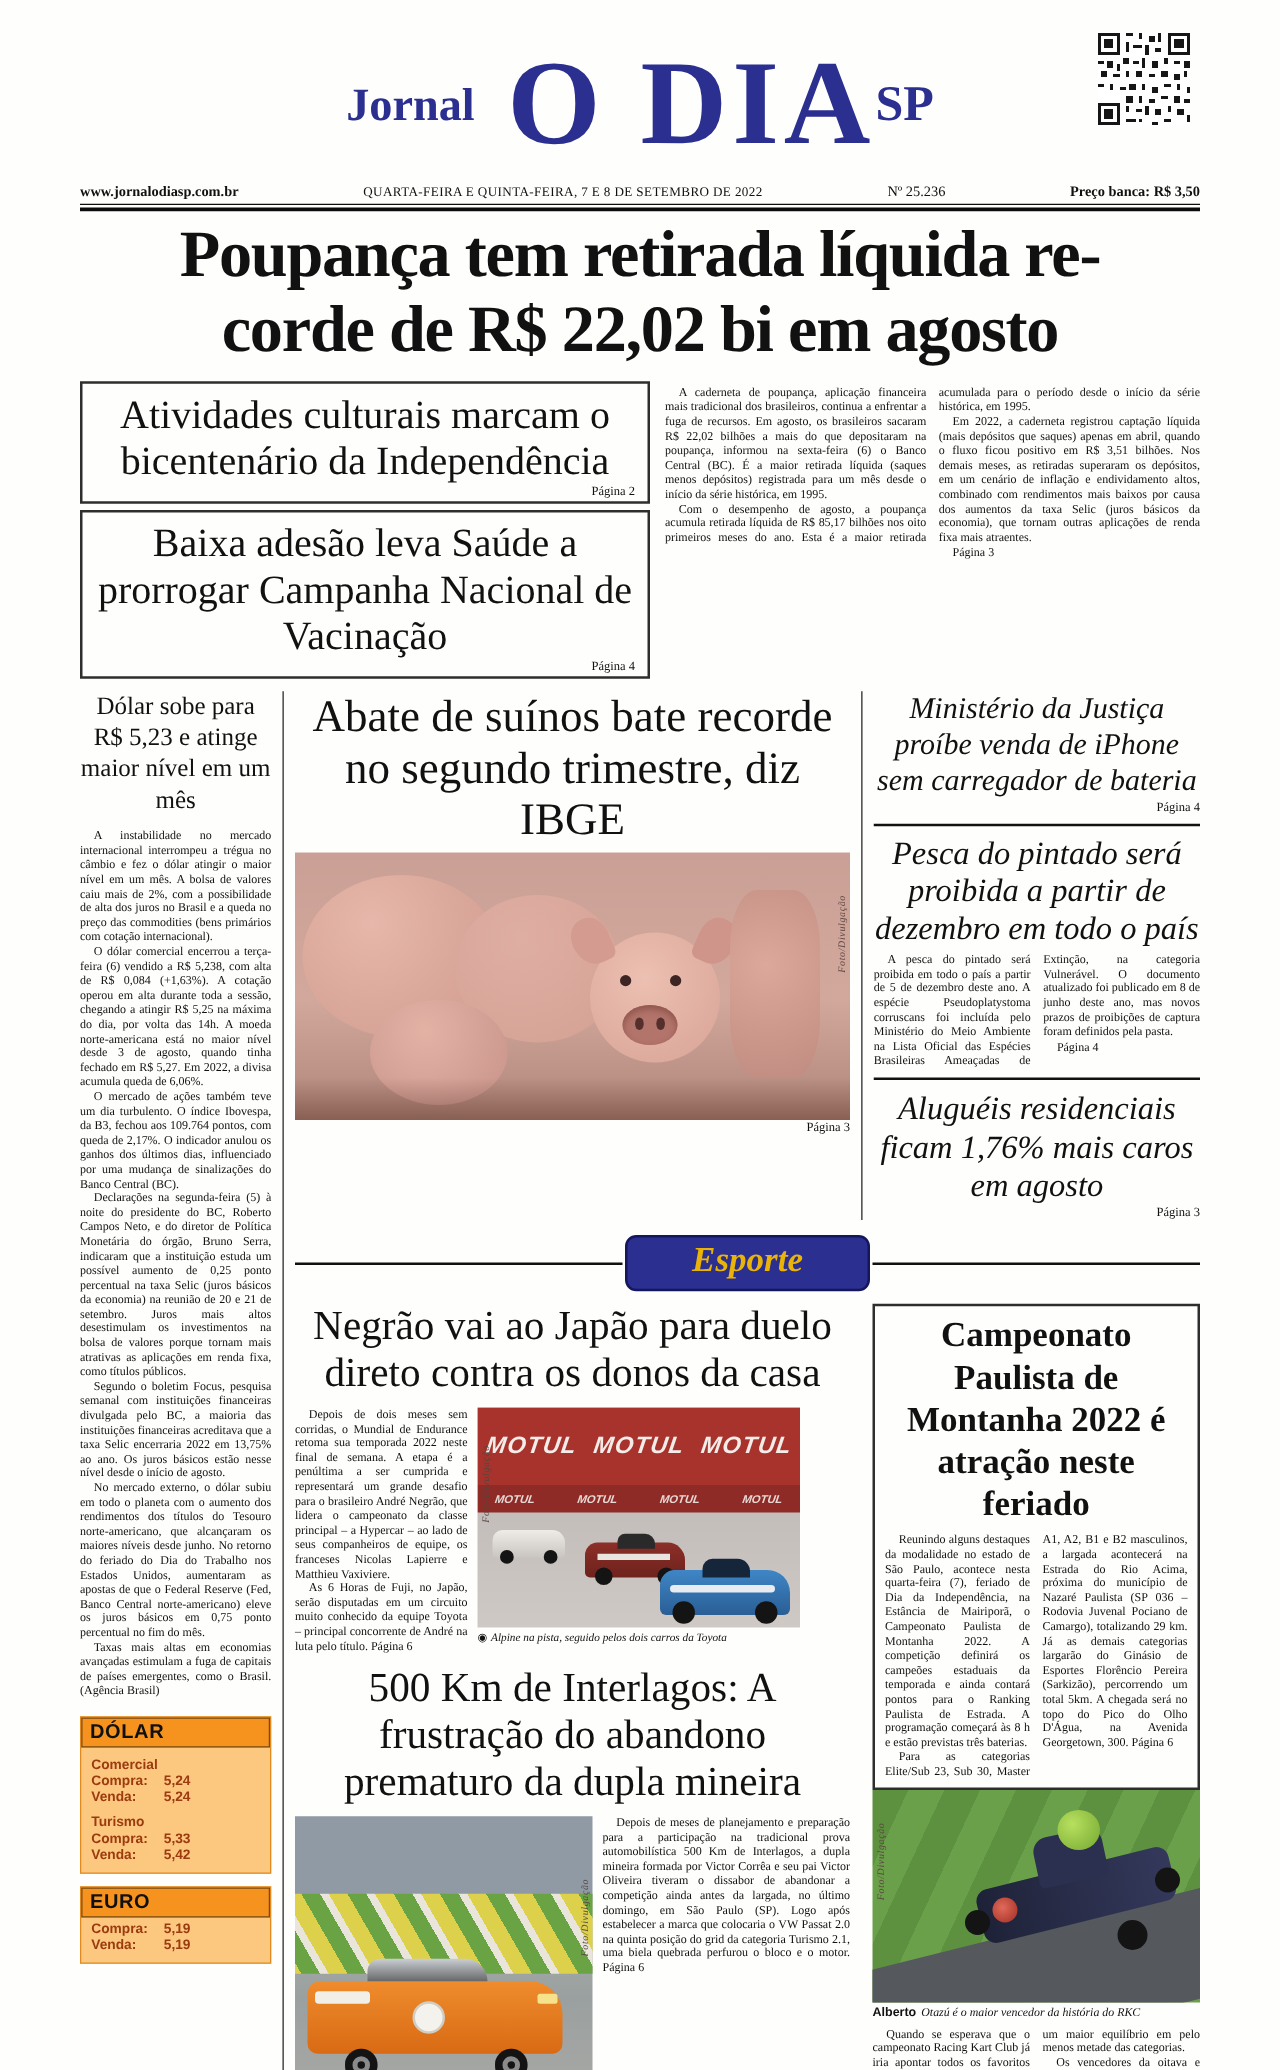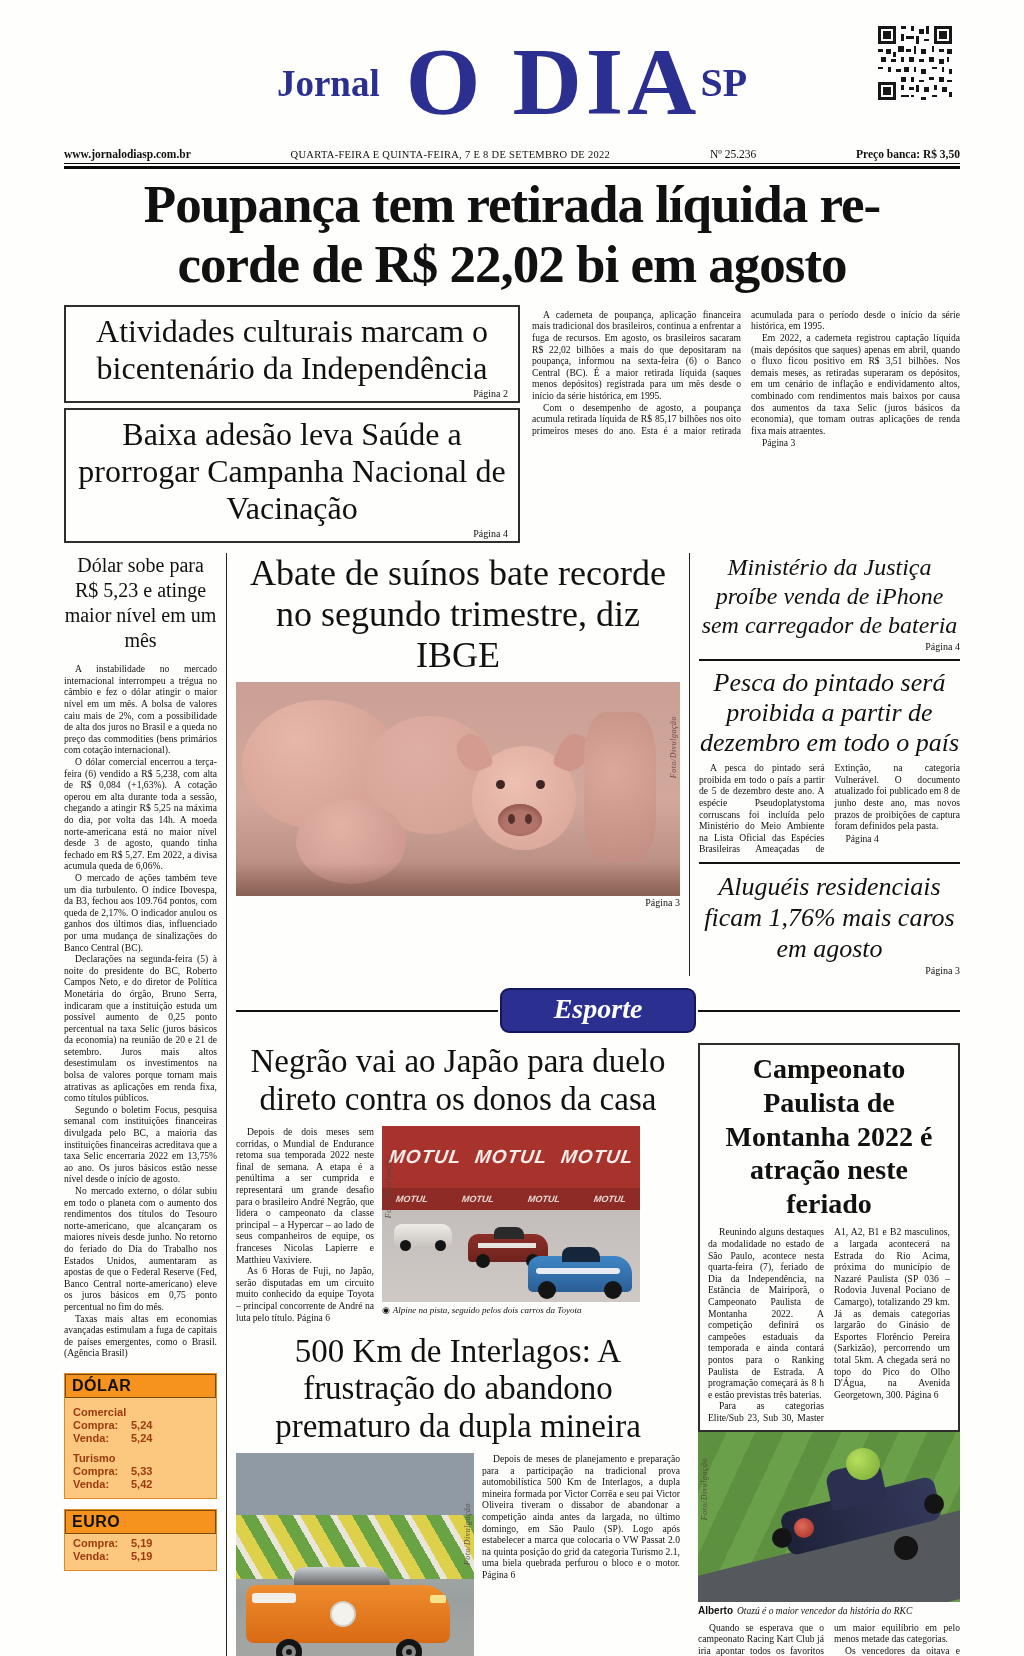--- a/index.html
+++ b/index.html
@@ -87,21 +87,21 @@
     background:linear-gradient(90deg,#1e2238,#34395c); border-radius:10px; transform:rotate(-14deg); }
   .kart-driver { position:absolute; left:130px; top:34px; width:56px; height:40px;
     background:#2c3050; border-radius:12px 12px 4px 4px; transform:rotate(-12deg); }
   .kart-helmet { position:absolute; left:148px; top:16px; width:34px; height:32px;
     background:radial-gradient(circle at 35% 35%,#b8e05e,#74a832); border-radius:50%; }
   .kart-engine { position:absolute; left:96px; top:86px; width:20px; height:20px;
     background:radial-gradient(circle at 40% 40%,#e06a5a,#a02c22); border-radius:50%; }
   
   .esporte-band { display:flex; align-items:center; margin:12px 0 10px 0; }
   .esporte-band .line { flex:1; border-top:2px solid #111; }
-  .esporte-badge { background:#2b2f90; color:#ffffff; font-style:italic; font-weight:700;
+  .esporte-badge { background:#2b2f90; color:#eab308; font-style:italic; font-weight:700;
     font-size:28px; padding:3px 52px 6px 52px; border-radius:9px; border:2px solid #14175c; margin:0 2px; }
   
   .negrao h2, .interlagos h2 { font-size:33px; line-height:1.13; font-weight:400; text-align:center; }
   .sports-split { display:flex; gap:8px; margin-top:8px; }
   .narrow-body { width:138px; flex:none; }
   .caption { font-size:9px; font-style:italic; line-height:1.25; margin-top:3px; }
   .caption .bullet { font-style:normal; font-size:9px; margin-right:3px; }
   .montanha-box { border:2px solid #2e2e2e; padding:7px 8px 6px 8px; }
   .montanha-box h2 { font-size:28px; line-height:1.2; font-weight:700; text-align:center; margin-bottom:6px; }
   .rotary h2 { font-size:28px; line-height:1.16; font-weight:600; text-align:center; margin:12px 0 8px 0; }

